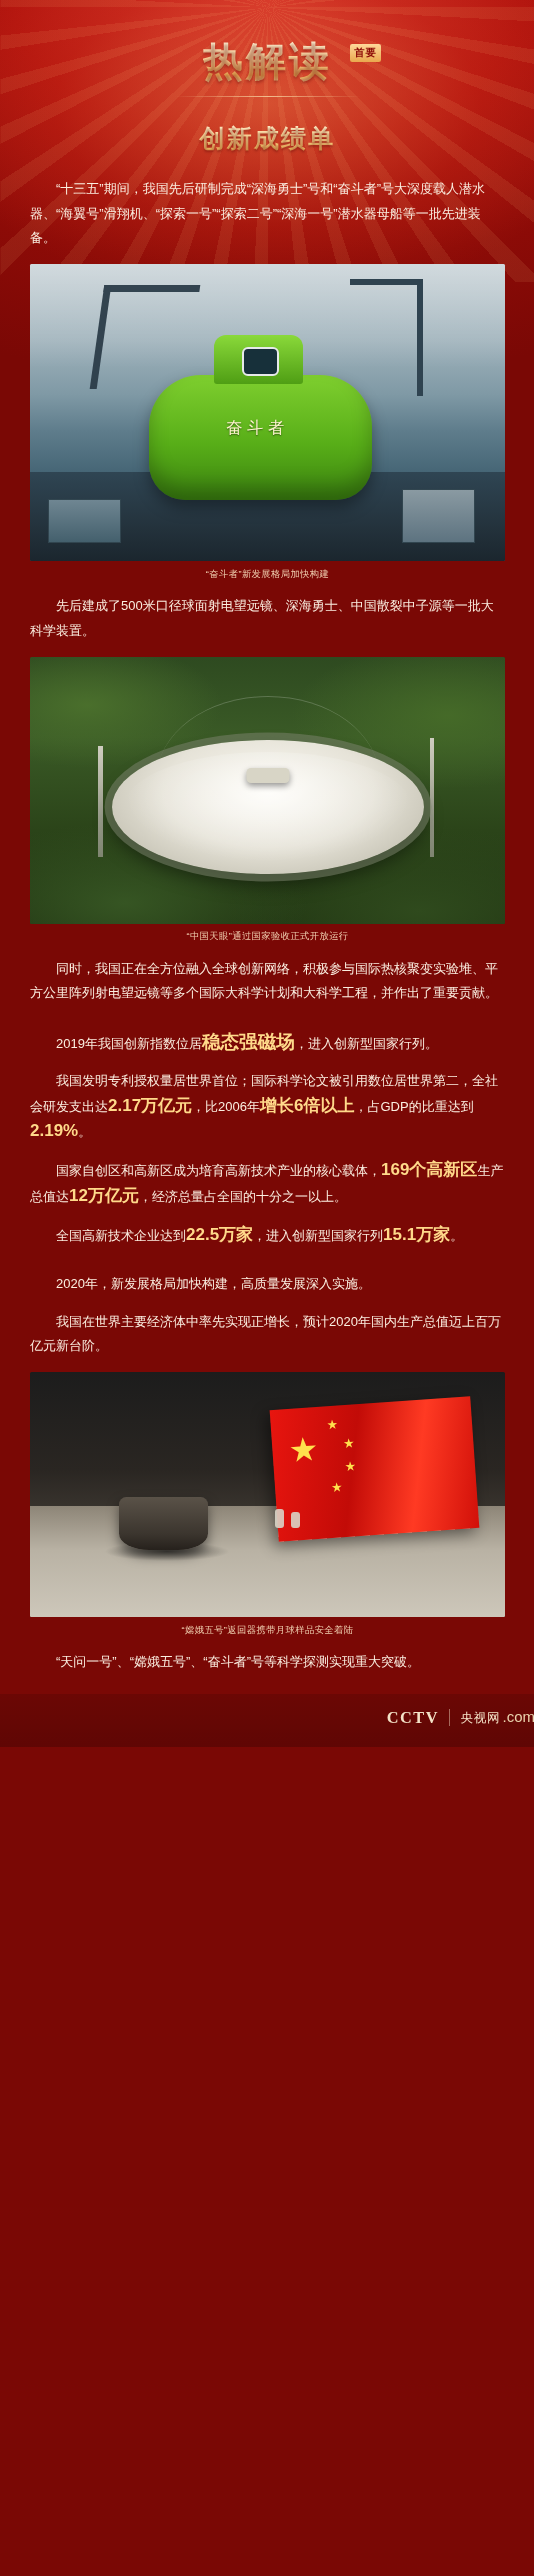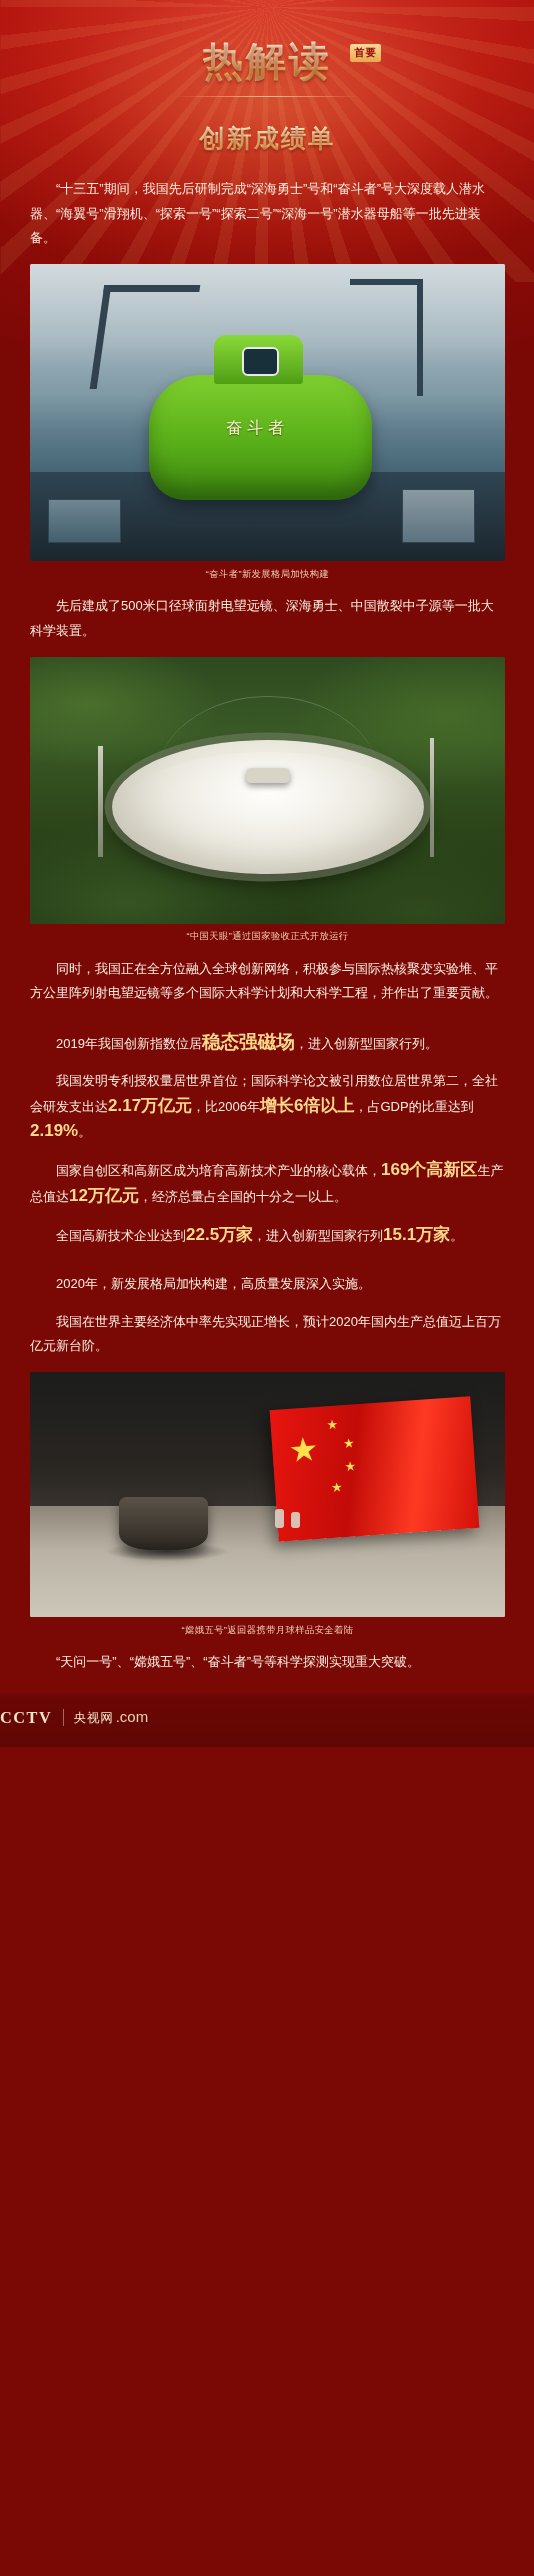--- a/index.html
+++ b/index.html
@@ -453,21 +453,21 @@
     border-radius: 3px;
     opacity: .9;
   }
   .cap-person.p1 { left: 245px; }
   .cap-person.p2 { left: 261px; height: 16.3px; }
 
   
   .footer {
     margin-top: 19.3px;
     padding: 13.4px 0 19.3px;
-    text-align: left;
+    text-align: right;
     background: linear-gradient(180deg, rgba(0,0,0,0.12), rgba(0,0,0,0.22));
   }
   .footer-inner {
     display: inline-flex;
     align-items: center;
     gap: 10.4px;
   }
   .cctv-logo {
     font-family: "Liberation Serif", serif;
     font-weight: bold;

